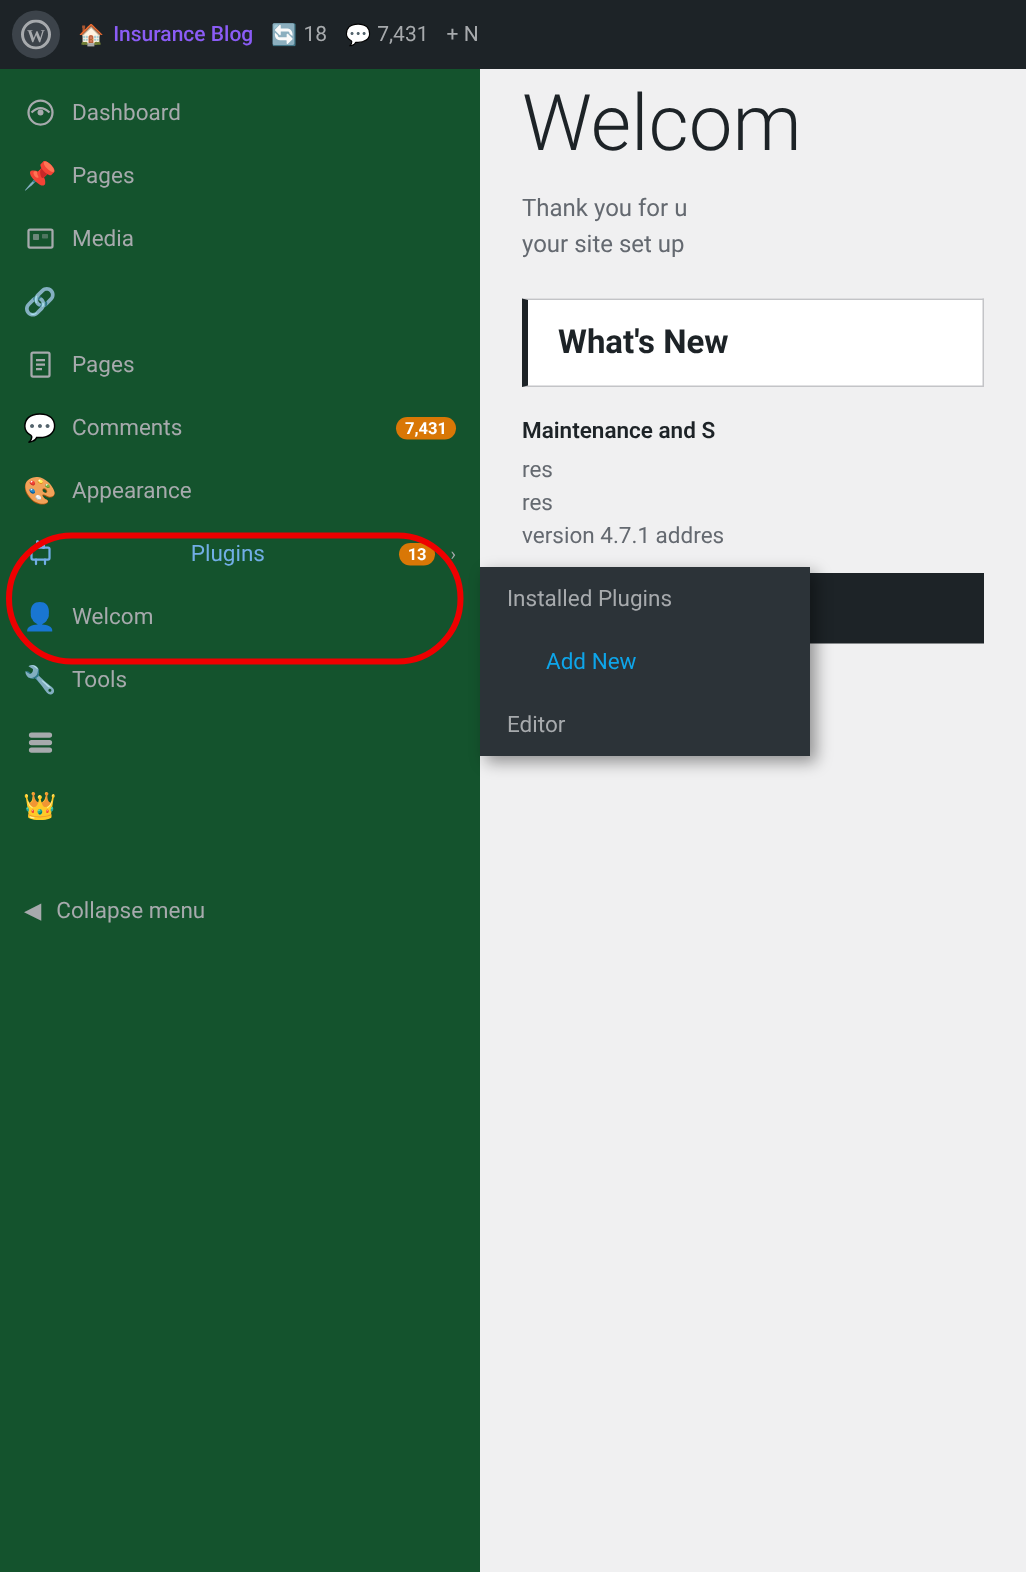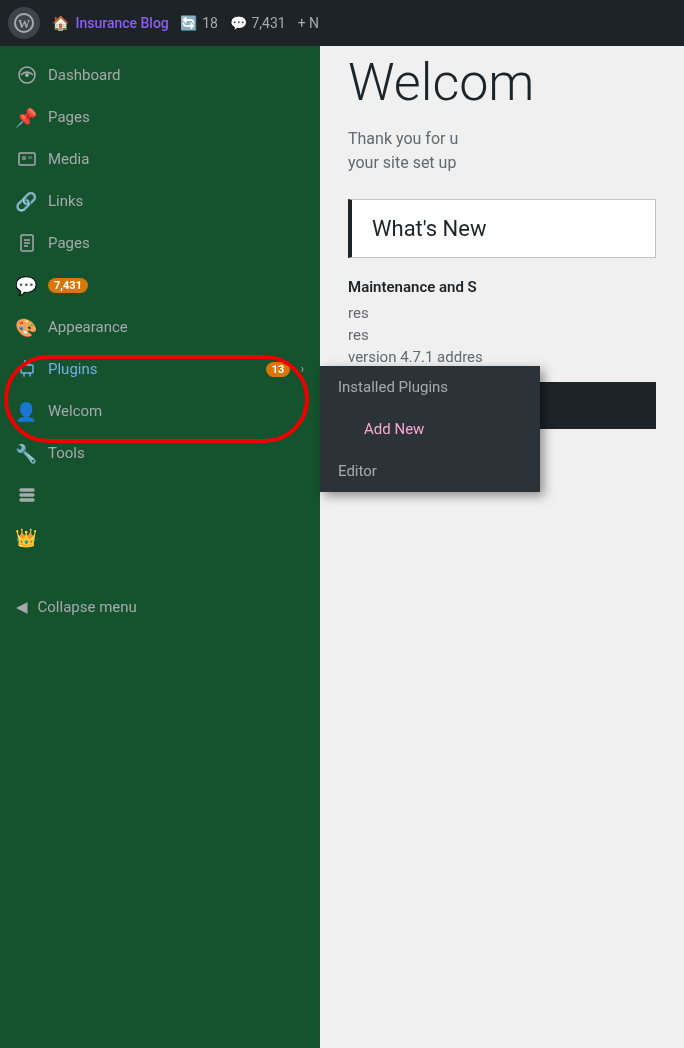--- a/index.html
+++ b/index.html
@@ -109,20 +109,21 @@
       color: #a7aaad;
       font-size: 15px;
       font-weight: 400;
       position: relative;
       transition: background 0.15s;
     }
 
     .sidebar-item.plugins-active {
       color: #72aee6;
       background: transparent;
+      text-align: center;
     }
 
     .sidebar-item .item-icon {
       width: 22px;
       height: 22px;
       display: flex;
       align-items: center;
       justify-content: center;
       font-size: 18px;
       flex-shrink: 0;
@@ -201,21 +202,21 @@
     .whats-new-box {
       background: #fff;
       border: 1px solid #c3c4c7;
       border-left: 4px solid #1d2327;
       padding: 16px 20px;
       margin-bottom: 20px;
     }
 
     .whats-new-title {
       font-size: 22px;
-      font-weight: 400;
+      font-weight: 700;
       color: #1d2327;
     }
 
     .maintenance-text {
       font-size: 15px;
       font-weight: 600;
       color: #1d2327;
       margin-bottom: 8px;
     }
 
@@ -233,38 +234,38 @@
 
     .wp-banner-text {
       color: #fff;
       font-size: 15px;
       font-weight: 600;
     }
 
     
     .submenu-popup {
       position: absolute;
-      top: 366px;
+      top: 378px;
       left: 320px;
       background: #2c3338;
       min-width: 220px;
       z-index: 200;
       box-shadow: 4px 4px 10px rgba(0,0,0,0.4);
     }
 
     .submenu-item {
       padding: 12px 18px;
       font-size: 15px;
       color: #a7aaad;
       cursor: pointer;
       display: block;
     }
 
     .submenu-item.blue {
-      color: #f9a8d4;
+      color: #0ea5e9;
       padding-left: 44px;
     }
 
     
     .red-circle {
       position: absolute;
       top: 355px;
       left: 4px;
       width: 305px;
       height: 88px;
@@ -328,37 +329,37 @@
             <rect x="2" y="4" width="16" height="12" rx="1" fill="none" stroke="currentColor" stroke-width="1.5"></rect>
             <rect x="5" y="7" width="4" height="4" rx="0.5" fill="currentColor" opacity="0.6"></rect>
             <rect x="11" y="7" width="4" height="3" rx="0.5" fill="currentColor" opacity="0.4"></rect>
           </svg>
         </span>
         <span class="label">Media</span>
       </li>
 
       <li class="sidebar-item">
         <span class="item-icon">🔗</span>
-        <span class="label">Links</span>
       </li>
 
       <li class="sidebar-item">
         <span class="item-icon">
           <svg width="20" height="20" viewBox="0 0 20 20" fill="none" stroke="currentColor" stroke-width="1.5">
             <rect x="4" y="2" width="12" height="16" rx="1"></rect>
             <line x1="7" y1="7" x2="13" y2="7"></line>
             <line x1="7" y1="10" x2="13" y2="10"></line>
             <line x1="7" y1="13" x2="11" y2="13"></line>
           </svg>
         </span>
         <span class="label">Pages</span>
       </li>
 
       <li class="sidebar-item">
         <span class="item-icon">💬</span>
+        <span class="label">Comments</span>
         <span class="badge orange">7,431</span>
       </li>
 
       <li class="sidebar-item">
         <span class="item-icon">🎨</span>
         <span class="label">Appearance</span>
       </li>
 
       <li class="sidebar-item plugins-active">
         <span class="item-icon">

